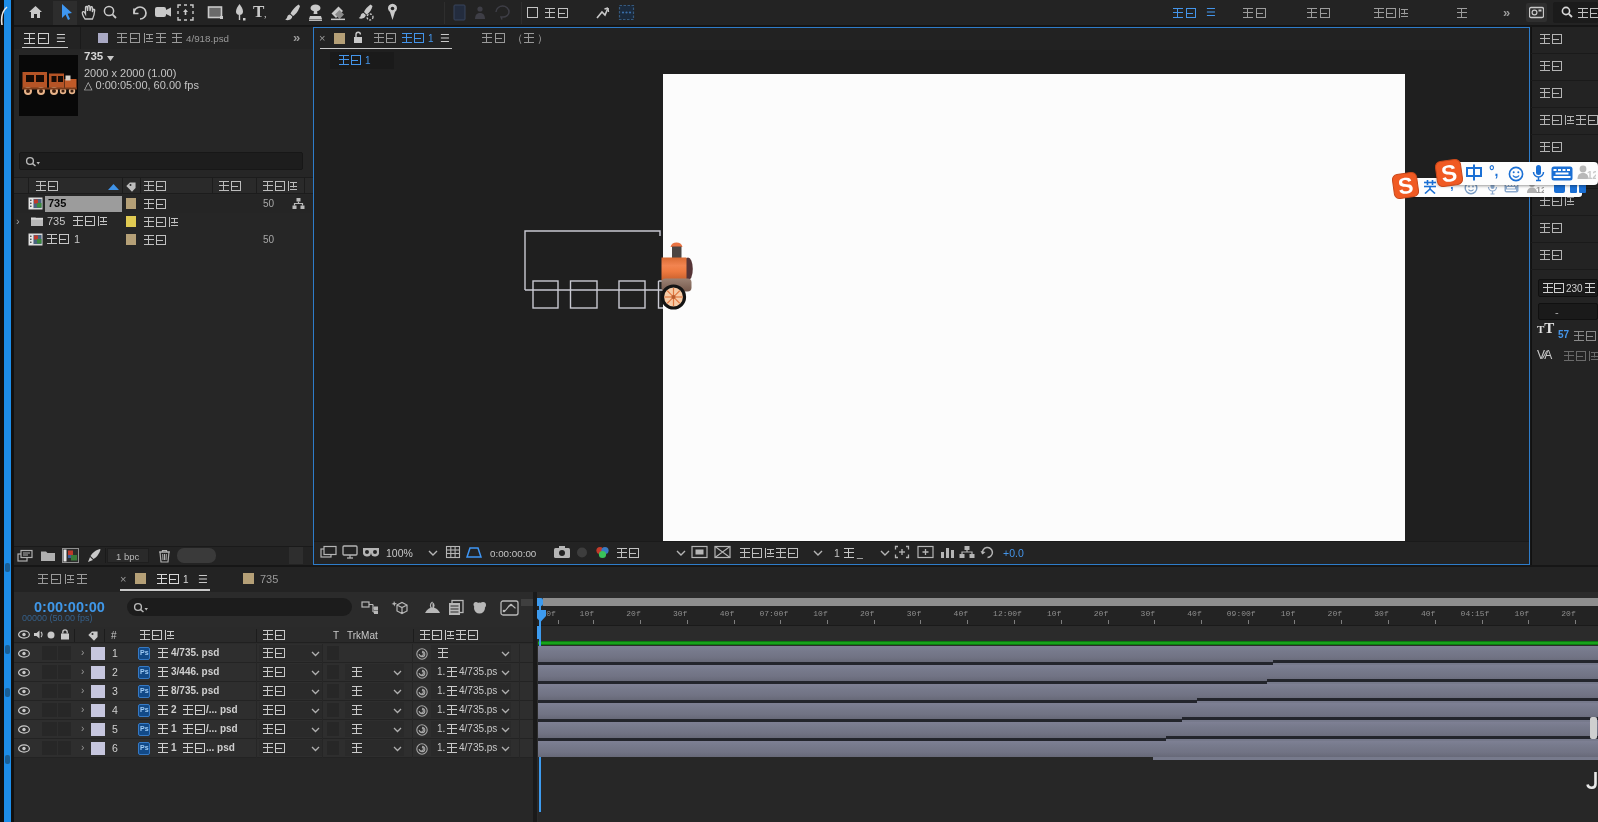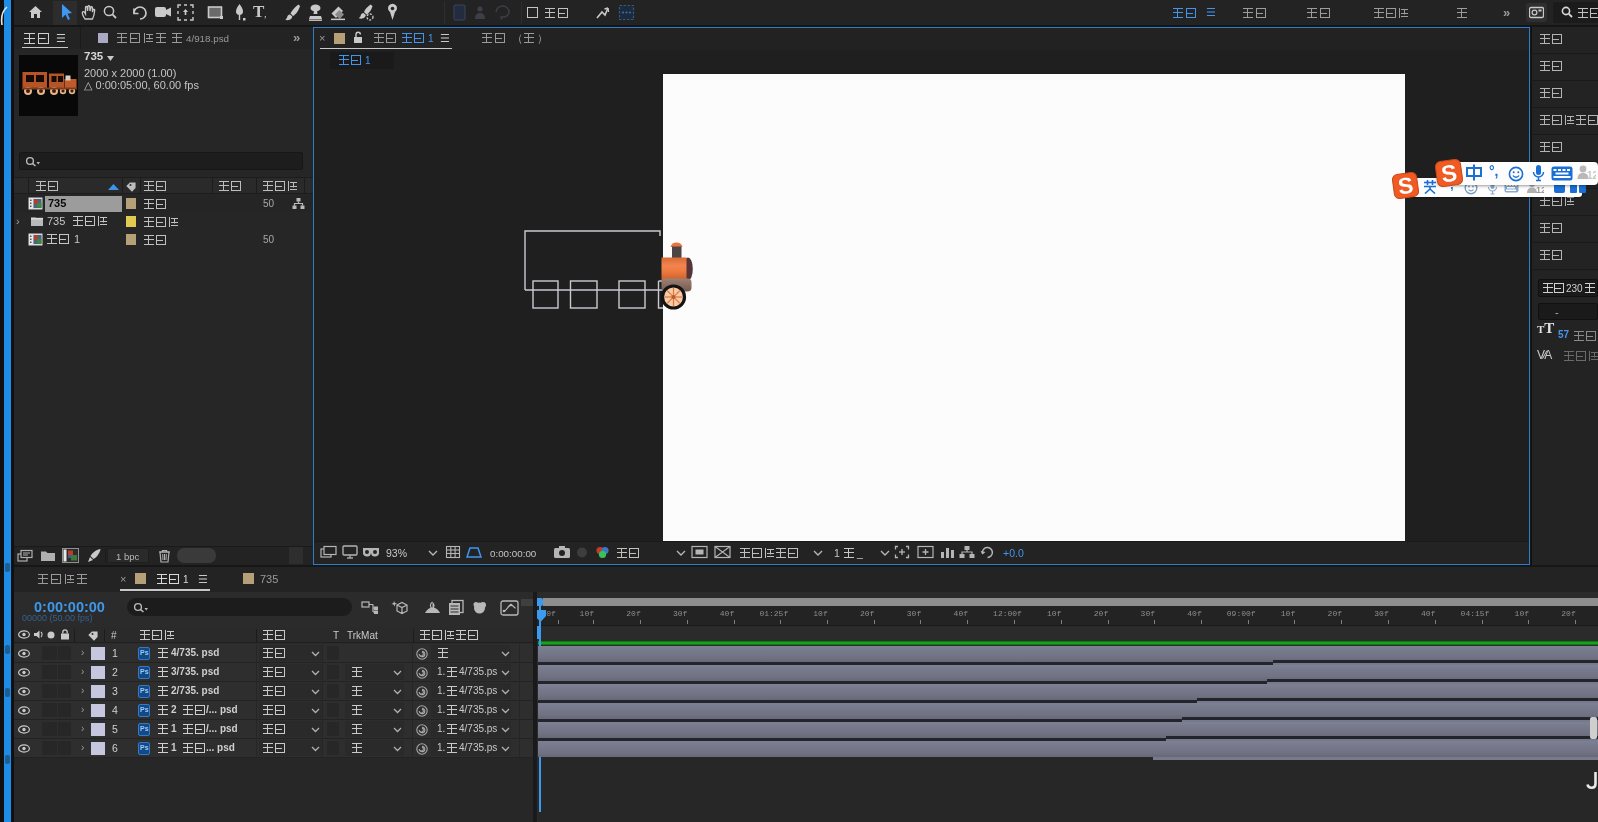--- a/index.html
+++ b/index.html
@@ -350,21 +350,21 @@
 <svg style="position:absolute;left:342px;top:545px;" width="17" height="14" viewBox="0 0 17 14">
     <rect x="1" y="1" width="14" height="9" rx="1" fill="none" stroke="#b5b5b5" stroke-width="1.3"></rect>
     <line x1="5" y1="13" x2="11" y2="13" stroke="#b5b5b5" stroke-width="1.3"></line>
     <line x1="8" y1="10" x2="8" y2="13" stroke="#b5b5b5" stroke-width="1.2"></line>
   </svg>
 <svg style="position:absolute;left:362px;top:546px;" width="19" height="12" viewBox="0 0 19 12">
     <path d="M1 2 H17 V6 A4 4 0 0 1 9 7 A4 4 0 0 1 1 6 Z" fill="#b5b5b5"></path>
     <circle cx="5" cy="6" r="2" fill="#232323"></circle>
     <circle cx="13" cy="6" r="2" fill="#232323"></circle>
   </svg>
-<div style="position:absolute;left:386px;top:548px;color:#c8c8c8;font-size:10.5px;font-weight:400;font-family:'Liberation Sans',sans-serif;line-height:1;white-space:pre;">93%</div>
+<div style="position:absolute;left:386px;top:548px;color:#c8c8c8;font-size:10.5px;font-weight:400;font-family:'Liberation Sans',sans-serif;line-height:1;white-space:pre;">100%</div>
 <svg style="position:absolute;left:428px;top:550px;" width="10" height="6" viewBox="0 0 10 6">
     <path d="M1 1 L5 5 L9 1" stroke="#b5b5b5" stroke-width="1.4" fill="none"></path>
   </svg>
 <svg style="position:absolute;left:445px;top:545px;" width="17" height="15" viewBox="0 0 17 15">
     <g fill="none" stroke="#b5b5b5" stroke-width="1.1">
       <rect x="1.5" y="1.5" width="13" height="11"></rect>
       <line x1="5.8" y1="1.5" x2="5.8" y2="12.5"></line>
       <line x1="10.1" y1="1.5" x2="10.1" y2="12.5"></line>
       <line x1="1.5" y1="5" x2="14.5" y2="5"></line>
       <line x1="1.5" y1="8.5" x2="14.5" y2="8.5"></line>
@@ -530,21 +530,21 @@
 <div style="position:absolute;left:531.0px;top:609px;width:40px;text-align:center;color:#8e8e8e;font-size:8px;font-family:'Liberation Mono',monospace;line-height:9px">0f</div>
 <div style="position:absolute;left:558px;top:620px;width:1px;height:4px;background:#7e7e7e"></div>
 <div style="position:absolute;left:566.8px;top:609px;width:40px;text-align:center;color:#8e8e8e;font-size:8px;font-family:'Liberation Mono',monospace;line-height:9px">10f</div>
 <div style="position:absolute;left:593px;top:620px;width:1px;height:4px;background:#7e7e7e"></div>
 <div style="position:absolute;left:613.5px;top:609px;width:40px;text-align:center;color:#8e8e8e;font-size:8px;font-family:'Liberation Mono',monospace;line-height:9px">20f</div>
 <div style="position:absolute;left:640px;top:620px;width:1px;height:4px;background:#7e7e7e"></div>
 <div style="position:absolute;left:660.2px;top:609px;width:40px;text-align:center;color:#8e8e8e;font-size:8px;font-family:'Liberation Mono',monospace;line-height:9px">30f</div>
 <div style="position:absolute;left:687px;top:620px;width:1px;height:4px;background:#7e7e7e"></div>
 <div style="position:absolute;left:707.0px;top:609px;width:40px;text-align:center;color:#8e8e8e;font-size:8px;font-family:'Liberation Mono',monospace;line-height:9px">40f</div>
 <div style="position:absolute;left:734px;top:620px;width:1px;height:4px;background:#7e7e7e"></div>
-<div style="position:absolute;left:753.8px;top:609px;width:40px;text-align:center;color:#8e8e8e;font-size:8px;font-family:'Liberation Mono',monospace;line-height:9px">01:25f</div>
+<div style="position:absolute;left:753.8px;top:609px;width:40px;text-align:center;color:#8e8e8e;font-size:8px;font-family:'Liberation Mono',monospace;line-height:9px">07:00f</div>
 <div style="position:absolute;left:780px;top:620px;width:1px;height:4px;background:#7e7e7e"></div>
 <div style="position:absolute;left:800.5px;top:609px;width:40px;text-align:center;color:#8e8e8e;font-size:8px;font-family:'Liberation Mono',monospace;line-height:9px">10f</div>
 <div style="position:absolute;left:827px;top:620px;width:1px;height:4px;background:#7e7e7e"></div>
 <div style="position:absolute;left:847.2px;top:609px;width:40px;text-align:center;color:#8e8e8e;font-size:8px;font-family:'Liberation Mono',monospace;line-height:9px">20f</div>
 <div style="position:absolute;left:874px;top:620px;width:1px;height:4px;background:#7e7e7e"></div>
 <div style="position:absolute;left:894.0px;top:609px;width:40px;text-align:center;color:#8e8e8e;font-size:8px;font-family:'Liberation Mono',monospace;line-height:9px">30f</div>
 <div style="position:absolute;left:920px;top:620px;width:1px;height:4px;background:#7e7e7e"></div>
 <div style="position:absolute;left:940.8px;top:609px;width:40px;text-align:center;color:#8e8e8e;font-size:8px;font-family:'Liberation Mono',monospace;line-height:9px">40f</div>
 <div style="position:absolute;left:967px;top:620px;width:1px;height:4px;background:#7e7e7e"></div>
 <div style="position:absolute;left:987.5px;top:609px;width:40px;text-align:center;color:#8e8e8e;font-size:8px;font-family:'Liberation Mono',monospace;line-height:9px">12:00f</div>
@@ -674,21 +674,21 @@
     <circle cx="6" cy="4.5" r="1.7" fill="#c9c9c9"></circle>
   </svg>
 <div style="position:absolute;left:42px;top:665px;width:15px;height:14px;background:#272727"></div>
 <div style="position:absolute;left:58px;top:665px;width:13px;height:14px;background:#272727"></div>
 <div style="position:absolute;left:81px;top:667px;color:#9a9a9a;font-size:10px;font-weight:400;font-family:'Liberation Sans',sans-serif;line-height:1;white-space:pre;">›</div>
 <div style="position:absolute;left:91px;top:666px;width:14px;height:13px;background:#c6c6de"></div>
 <div style="position:absolute;left:112px;top:667px;color:#d0d0d0;font-size:10.5px;font-weight:400;font-family:'Liberation Sans',sans-serif;line-height:1;white-space:pre;">2</div>
 <div style="position:absolute;left:138px;top:666px;width:12px;height:13px;background:#124a88;border:1px solid #3579c4;border-radius:2px"></div>
 <div style="position:absolute;left:140px;top:668px;color:#9ecbf5;font-size:7px;font-weight:700;font-family:'Liberation Sans',sans-serif;line-height:1;white-space:pre;">Ps</div>
 <span style="position:absolute;left:158px;top:667px;color:#cfcfcf;font-size:0;line-height:0;white-space:nowrap"><i class="g ga" style="width:10px;height:10px;margin-right:0px"></i></span>
-<div style="position:absolute;left:171px;top:667px;color:#cfcfcf;font-size:10px;font-weight:700;font-family:'Liberation Sans',sans-serif;line-height:1;white-space:pre;">3/735. psd</div>
+<div style="position:absolute;left:171px;top:667px;color:#cfcfcf;font-size:10px;font-weight:700;font-family:'Liberation Sans',sans-serif;line-height:1;white-space:pre;">3/446. psd</div>
 <div style="position:absolute;left:259px;top:664px;width:64px;height:16px;background:#2a2a2a"></div>
 <span style="position:absolute;left:263px;top:667px;color:#c9c9c9;font-size:0;line-height:0;white-space:nowrap"><i class="g ga" style="width:10px;height:10px;margin-right:2px"></i><i class="g gb" style="width:10px;height:10px;margin-right:0px"></i></span>
 <svg style="position:absolute;left:311px;top:670px;" width="9" height="6" viewBox="0 0 9 6">
     <path d="M1 1 L4.5 4.5 L8 1" stroke="#b0b0b0" stroke-width="1.3" fill="none"></path>
   </svg>
 <div style="position:absolute;left:327px;top:665px;width:12px;height:14px;background:#272727"></div>
 <div style="position:absolute;left:345px;top:664px;width:59px;height:16px;background:#2a2a2a"></div>
 <span style="position:absolute;left:352px;top:667px;color:#c9c9c9;font-size:0;line-height:0;white-space:nowrap"><i class="g ga" style="width:10px;height:10px;margin-right:0px"></i></span>
 <svg style="position:absolute;left:393px;top:670px;" width="9" height="6" viewBox="0 0 9 6">
     <path d="M1 1 L4.5 4.5 L8 1" stroke="#b0b0b0" stroke-width="1.3" fill="none"></path>
@@ -711,21 +711,21 @@
     <circle cx="6" cy="4.5" r="1.7" fill="#c9c9c9"></circle>
   </svg>
 <div style="position:absolute;left:42px;top:684px;width:15px;height:14px;background:#272727"></div>
 <div style="position:absolute;left:58px;top:684px;width:13px;height:14px;background:#272727"></div>
 <div style="position:absolute;left:81px;top:686px;color:#9a9a9a;font-size:10px;font-weight:400;font-family:'Liberation Sans',sans-serif;line-height:1;white-space:pre;">›</div>
 <div style="position:absolute;left:91px;top:685px;width:14px;height:13px;background:#c6c6de"></div>
 <div style="position:absolute;left:112px;top:686px;color:#d0d0d0;font-size:10.5px;font-weight:400;font-family:'Liberation Sans',sans-serif;line-height:1;white-space:pre;">3</div>
 <div style="position:absolute;left:138px;top:685px;width:12px;height:13px;background:#124a88;border:1px solid #3579c4;border-radius:2px"></div>
 <div style="position:absolute;left:140px;top:687px;color:#9ecbf5;font-size:7px;font-weight:700;font-family:'Liberation Sans',sans-serif;line-height:1;white-space:pre;">Ps</div>
 <span style="position:absolute;left:158px;top:686px;color:#cfcfcf;font-size:0;line-height:0;white-space:nowrap"><i class="g ga" style="width:10px;height:10px;margin-right:0px"></i></span>
-<div style="position:absolute;left:171px;top:686px;color:#cfcfcf;font-size:10px;font-weight:700;font-family:'Liberation Sans',sans-serif;line-height:1;white-space:pre;">2/735. psd</div>
+<div style="position:absolute;left:171px;top:686px;color:#cfcfcf;font-size:10px;font-weight:700;font-family:'Liberation Sans',sans-serif;line-height:1;white-space:pre;">8/735. psd</div>
 <div style="position:absolute;left:259px;top:683px;width:64px;height:16px;background:#2a2a2a"></div>
 <span style="position:absolute;left:263px;top:686px;color:#c9c9c9;font-size:0;line-height:0;white-space:nowrap"><i class="g ga" style="width:10px;height:10px;margin-right:2px"></i><i class="g gb" style="width:10px;height:10px;margin-right:0px"></i></span>
 <svg style="position:absolute;left:311px;top:689px;" width="9" height="6" viewBox="0 0 9 6">
     <path d="M1 1 L4.5 4.5 L8 1" stroke="#b0b0b0" stroke-width="1.3" fill="none"></path>
   </svg>
 <div style="position:absolute;left:327px;top:684px;width:12px;height:14px;background:#272727"></div>
 <div style="position:absolute;left:345px;top:683px;width:59px;height:16px;background:#2a2a2a"></div>
 <span style="position:absolute;left:352px;top:686px;color:#c9c9c9;font-size:0;line-height:0;white-space:nowrap"><i class="g ga" style="width:10px;height:10px;margin-right:0px"></i></span>
 <svg style="position:absolute;left:393px;top:689px;" width="9" height="6" viewBox="0 0 9 6">
     <path d="M1 1 L4.5 4.5 L8 1" stroke="#b0b0b0" stroke-width="1.3" fill="none"></path>

